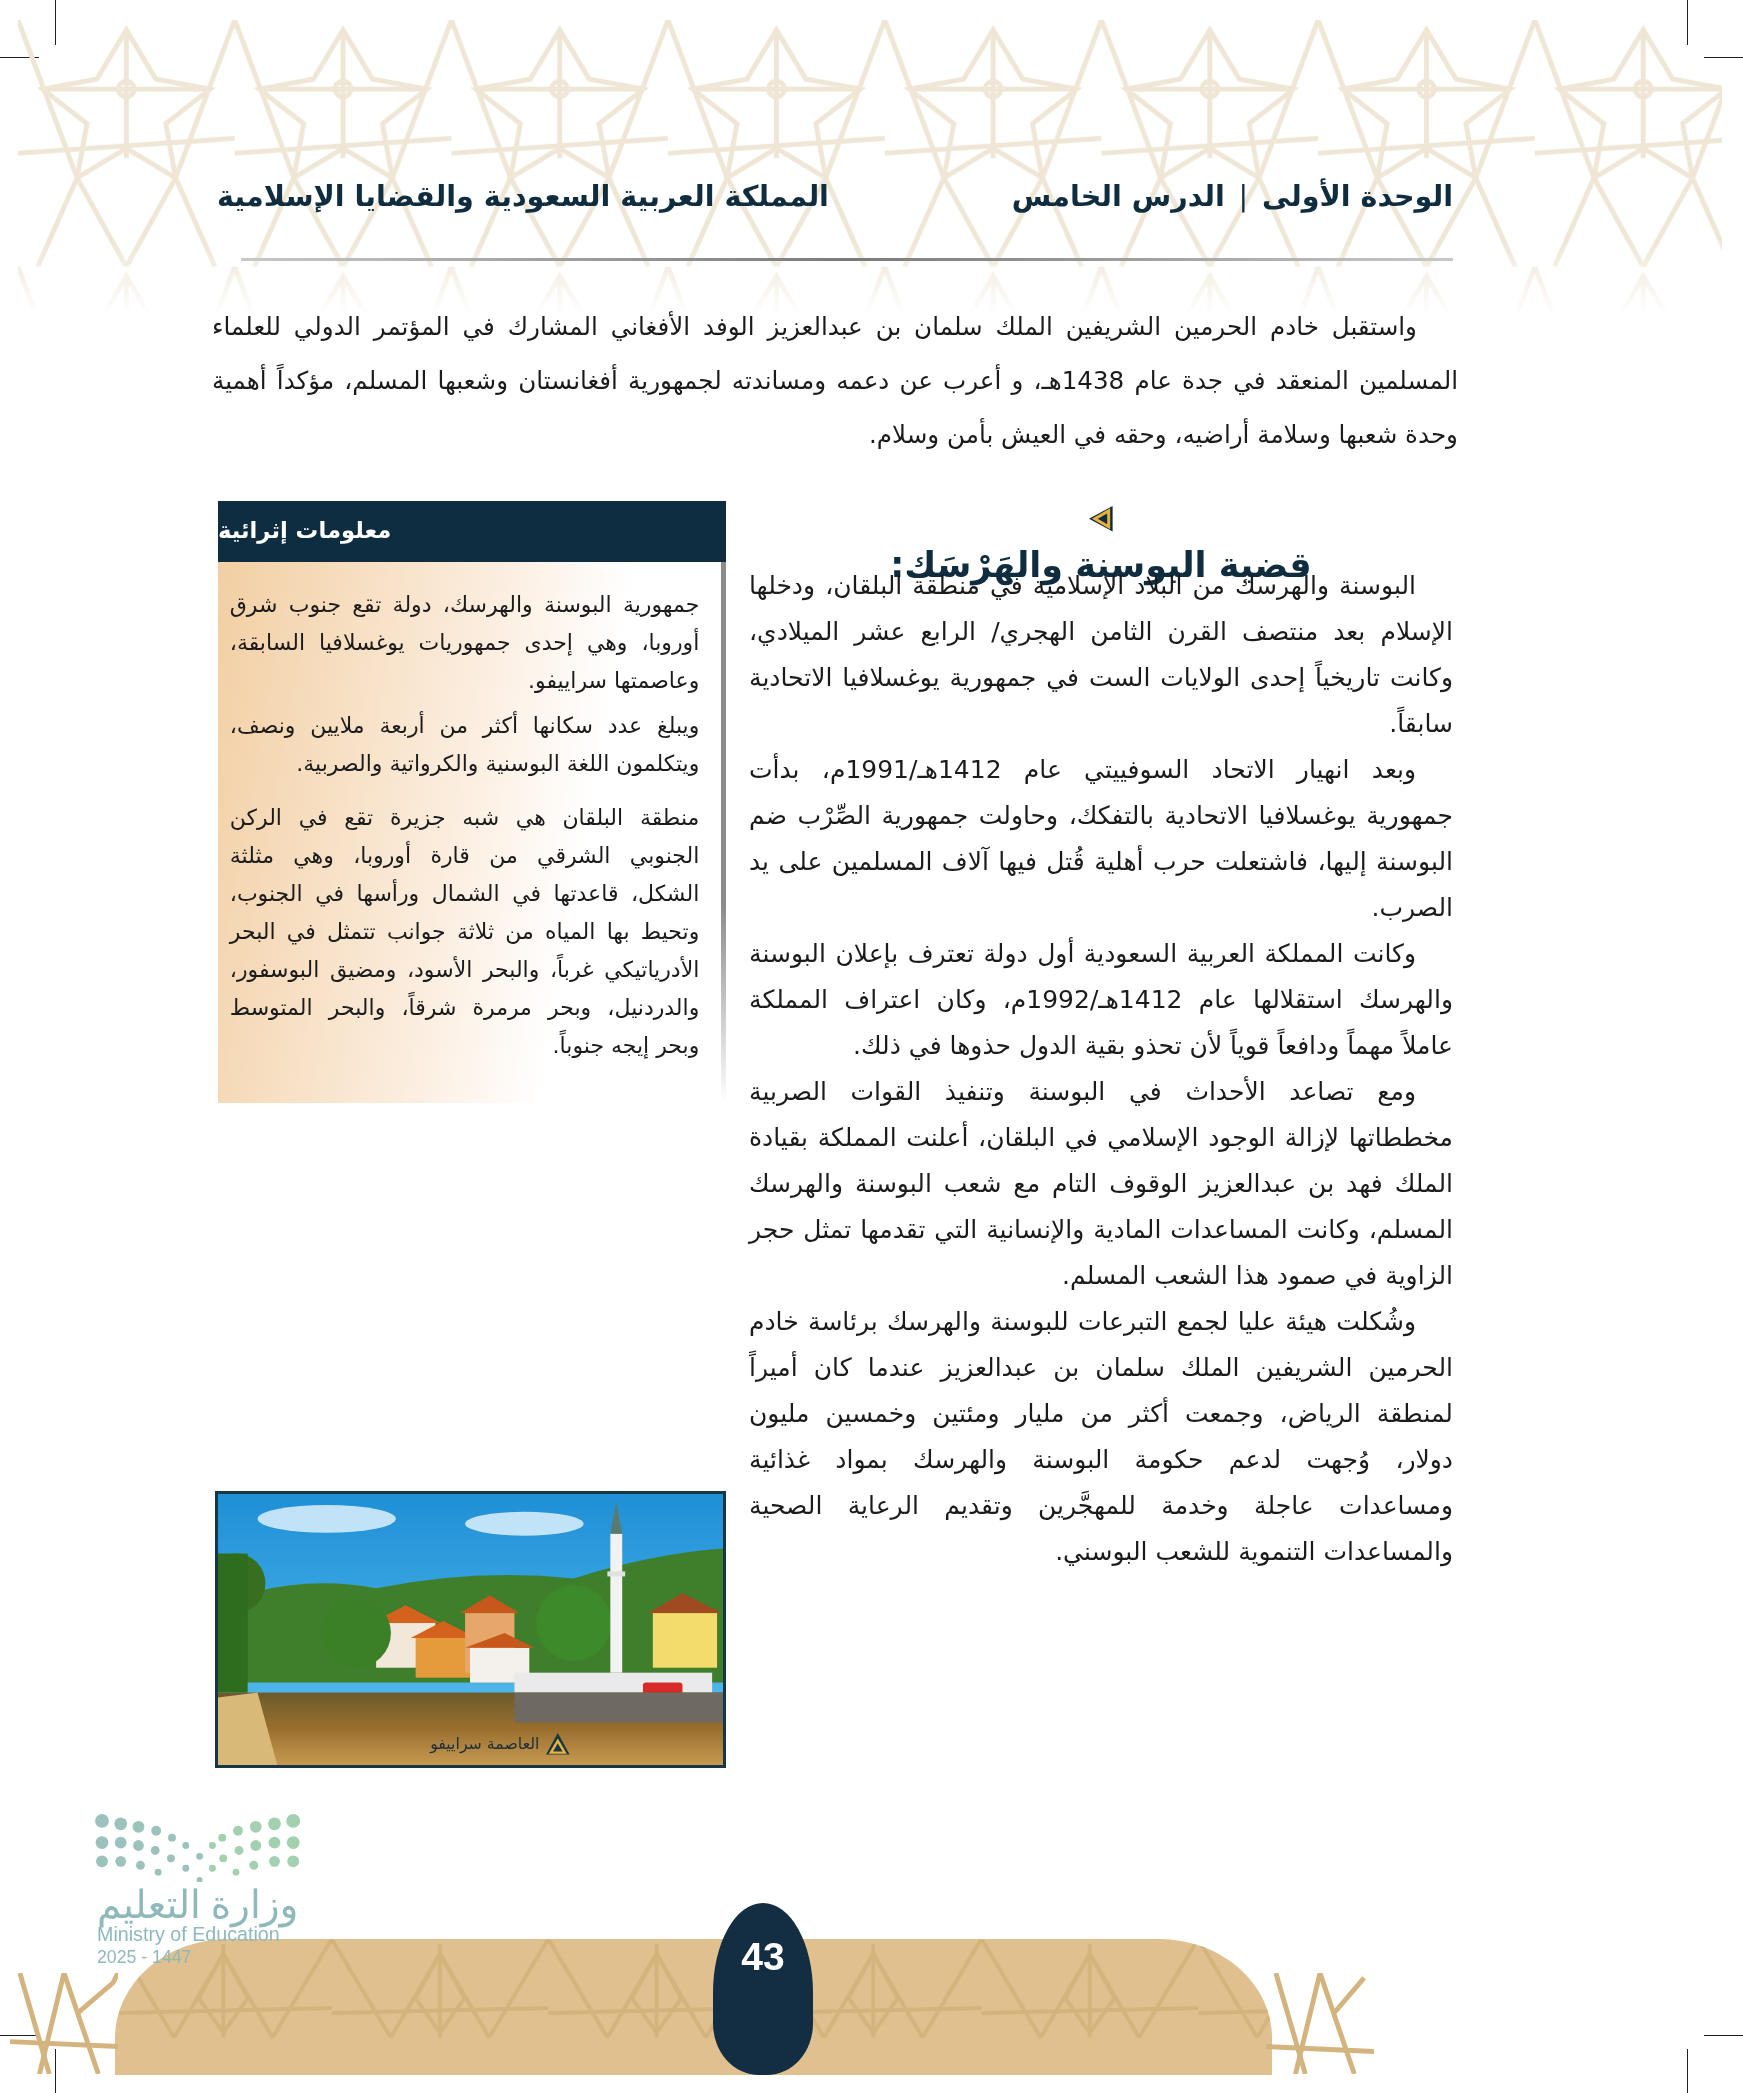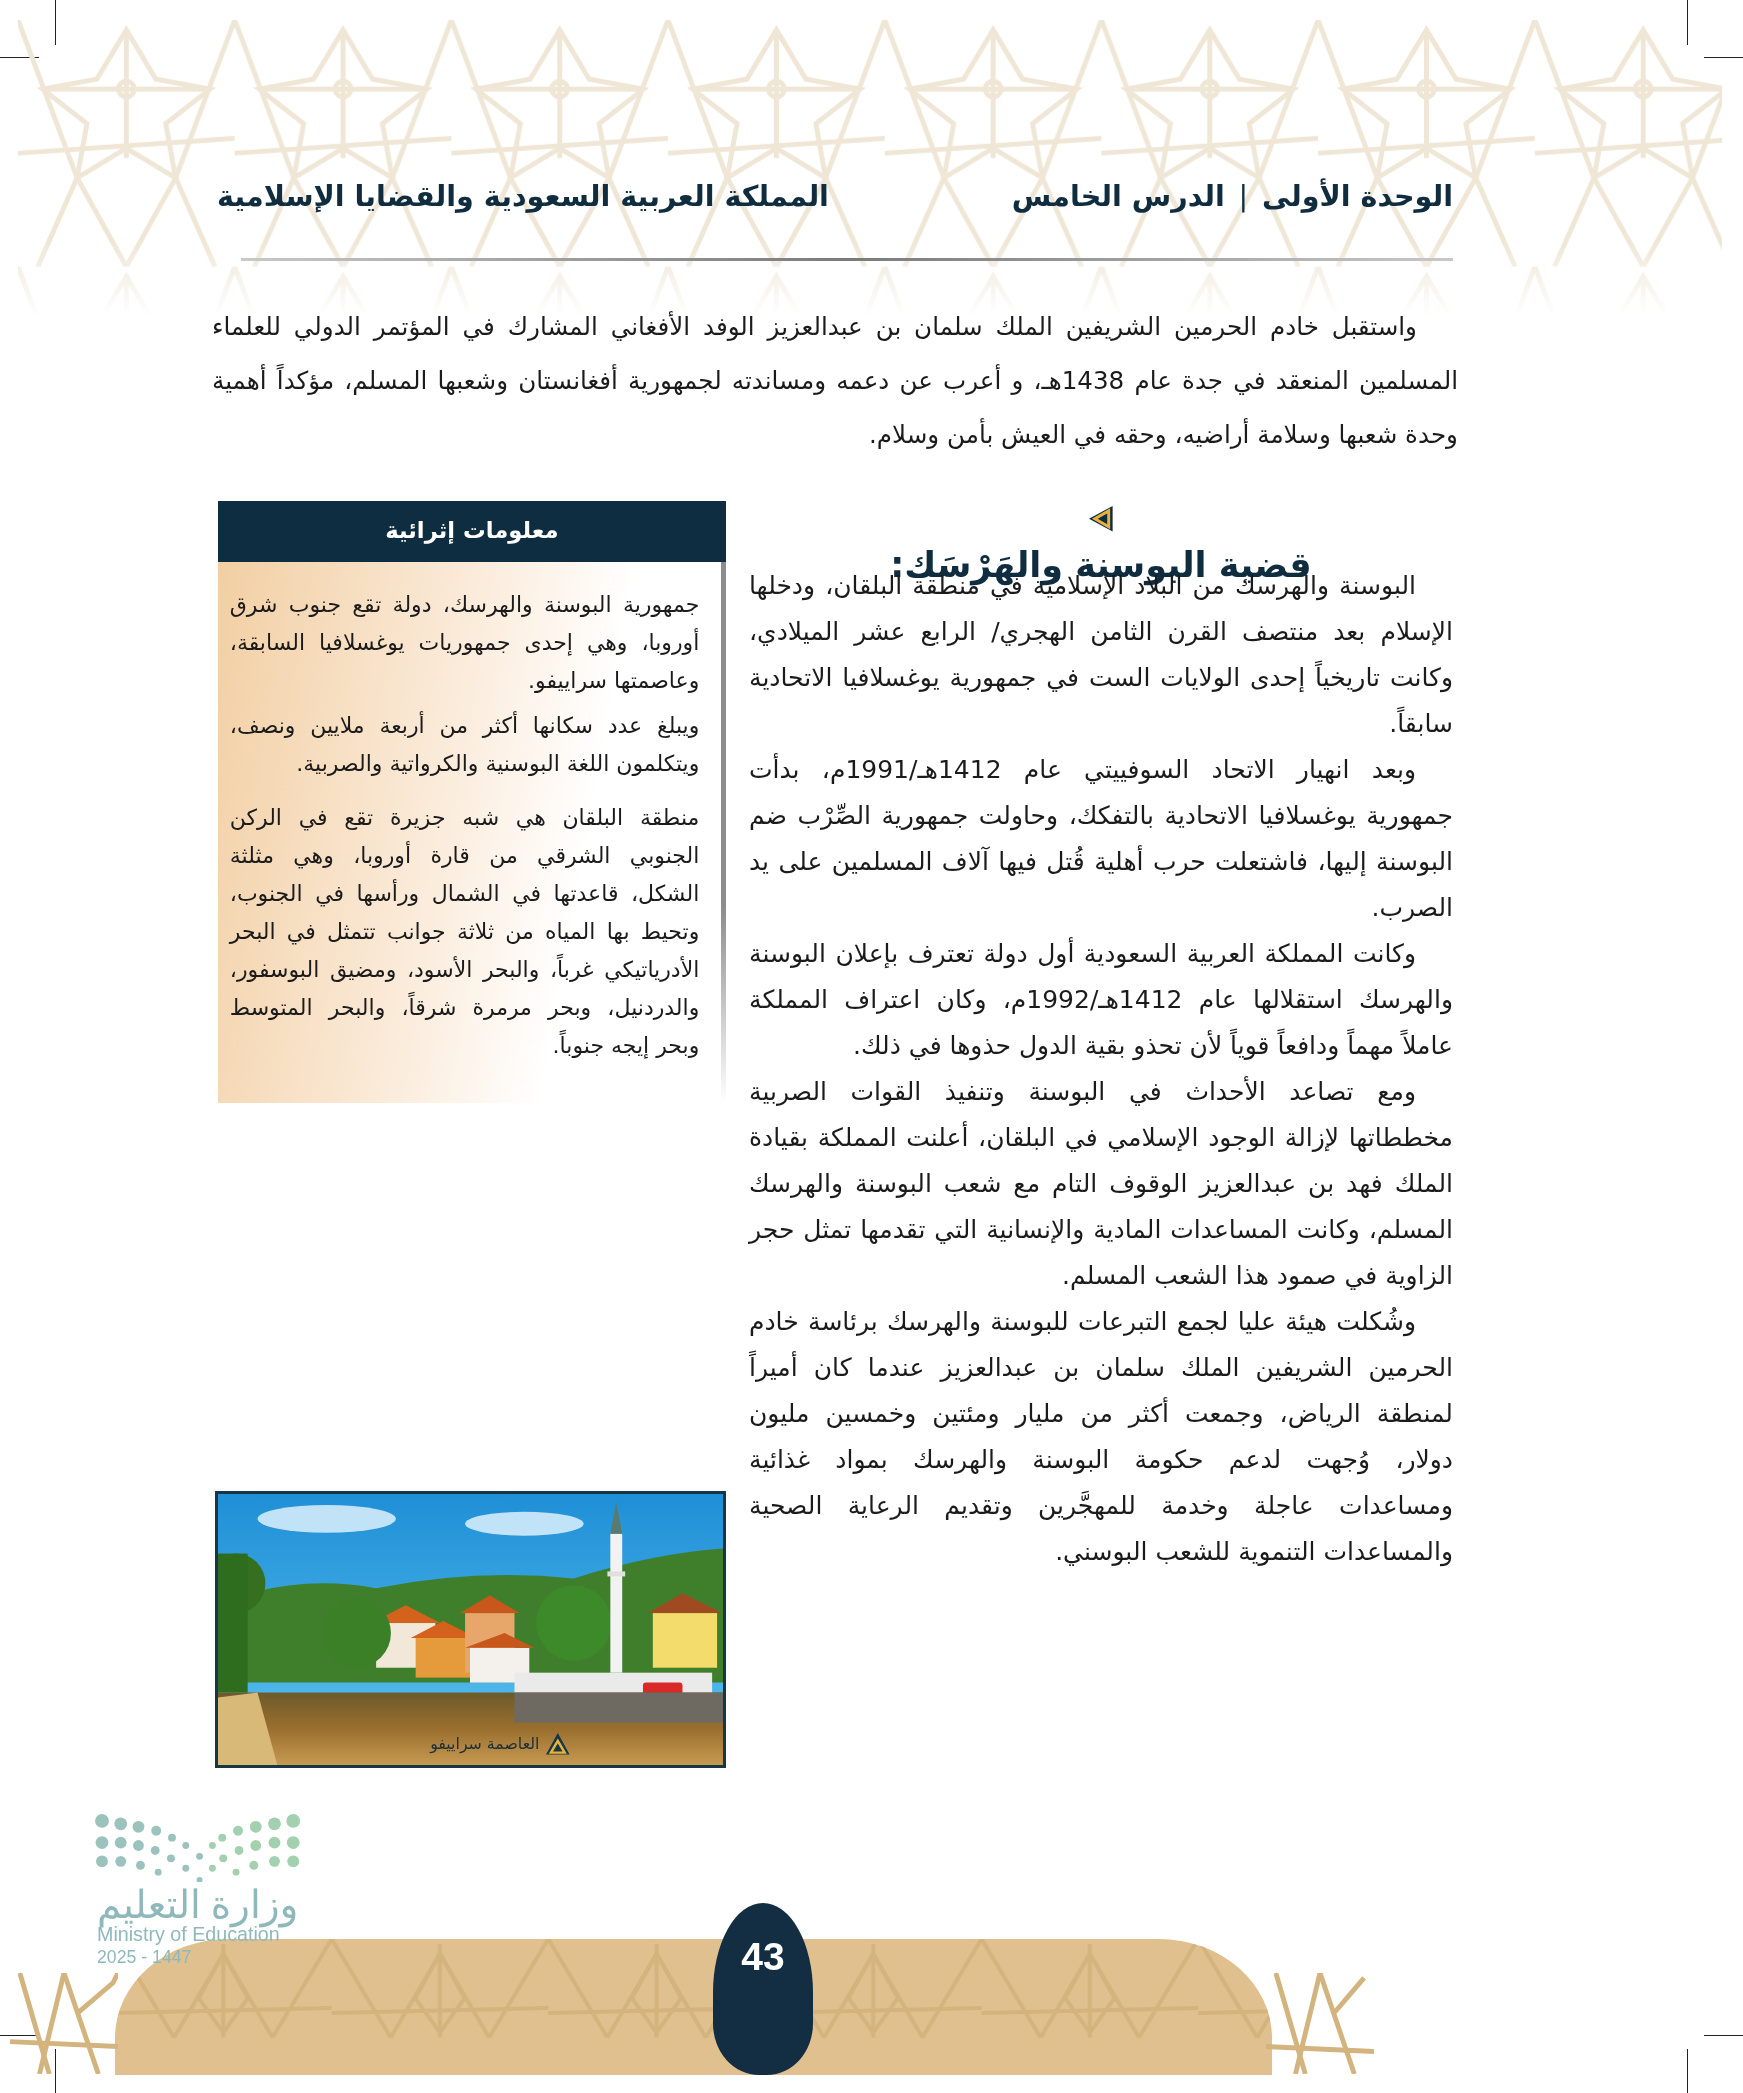--- a/index.html
+++ b/index.html
@@ -43,21 +43,21 @@
   .section-title svg { width: 27.6px; height: 29.6px; flex: none; }
   .main-col p {
     margin: 0; font-size: 25px; line-height: 46px; text-align: justify;
     text-indent: 37px; color: #1b1b1b;
   }
   .sidebar {
     position: absolute; top: 501px; left: 218px; width: 508px; direction: rtl;
   }
   .sidebar-head {
     background: #0f2d40; color: #fff; height: 61px; line-height: 59px;
-    text-align: center; font-size: 22.7px; font-weight: bold;
+    text-align: left; font-size: 22.7px; font-weight: bold;
   }
   .sidebar-body {
     background: linear-gradient(100deg, #f2cfa3 0%, #fbecdc 45%, #ffffff 70%);
     border-right: 5.9px solid #8c8c8c;
     padding: 23.6px 21.7px 29.6px 11.8px; position: relative;
   }
   .sidebar-body::after {
     content: ""; position: absolute; right: -5.9px; bottom: 0; width: 5.9px; height: 197px;
     background: linear-gradient(to bottom, rgba(255,255,255,0), #ffffff);
   }

